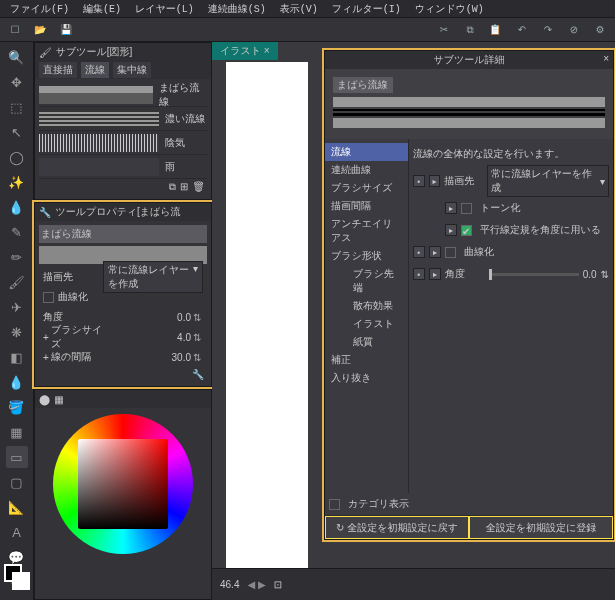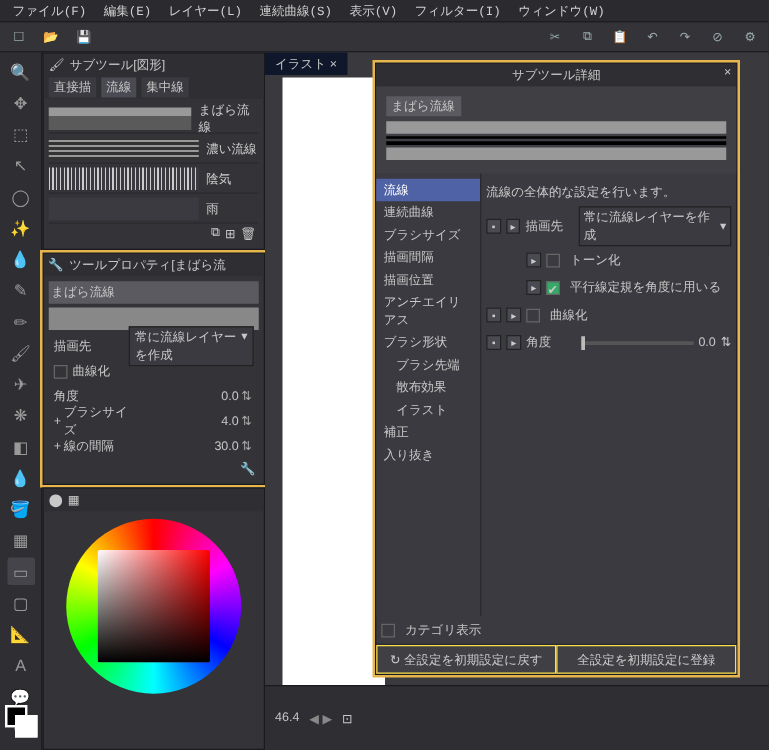--- a/index.html
+++ b/index.html
@@ -27,34 +27,34 @@
 .prop-row .lbl { width: 60px; }
 .prop-row .sel { flex: 1; background: #3a3a40; border: 1px solid #222; padding: 1px 4px; display: flex; justify-content: space-between; }
 .prop-row .val { flex: 1; text-align: right; padding-right: 2px; }
 .prop-row .spin { width: 10px; color: #aaa; }
 .cb { width: 11px; height: 11px; border: 1px solid #666; display: inline-block; margin-right: 4px; }
 .cb.on { background: #3a6; }
 .colorwheel { position: relative; width: 140px; height: 140px; margin: 6px auto; }
 .wheel { width: 140px; height: 140px; border-radius: 50%; background: conic-gradient(red,magenta,blue,cyan,lime,yellow,red); }
 .wheel-inner { position: absolute; top: 25px; left: 25px; width: 90px; height: 90px; background: linear-gradient(to top,#000,transparent),linear-gradient(to right,#fff,red); border-radius: 2px; }
 .canvas-area { flex: 1; position: relative; background: #3a3a3e; }
-.canvas-tab { position: absolute; top: 0; left: 0; padding: 2px 8px; background: #0f172a; font-size: 10px; }
+.canvas-tab { position: absolute; top: 0; left: 0; padding: 2px 8px; background: #0f766e; font-size: 10px; }
 .canvas-white { position: absolute; top: 20px; left: 14px; width: 82px; height: 520px; background: #fff; }
-.canvas-bottom { position: absolute; bottom: 0; left: 0; right: 0; height: 52px; background: #2f2f33; border-top: 1px solid #1a1a1c; display: flex; align-items: center; padding: 0 8px; gap: 8px; font-size: 10px; }
-.detail-panel { position: absolute; top: 50px; left: 300px; width: 290px; height: 490px; background: #3a3a40; border: 1px solid #1a1a1c; display: flex; flex-direction: column; }
+.canvas-bottom { position: absolute; bottom: 0; left: 0; right: 0; height: 32px; background: #2f2f33; border-top: 1px solid #1a1a1c; display: flex; align-items: center; padding: 0 8px; gap: 8px; font-size: 10px; }
+.detail-panel { position: absolute; top: 50px; left: 324px; width: 290px; height: 490px; background: #3a3a40; border: 1px solid #1a1a1c; display: flex; flex-direction: column; }
 .hl-gold-detail { outline: 2px solid #e6b54d; }
 .detail-head { height: 18px; background: #2f2f33; display: flex; align-items: center; justify-content: center; position: relative; font-size: 10px; }
 .detail-head .close { position: absolute; right: 4px; top: 2px; }
 .detail-preview { height: 70px; background: #3f3f44; padding: 8px; }
 .detail-preview .bar { height: 10px; margin-bottom: 2px; }
 .detail-body { flex: 1; display: flex; }
 .detail-cat { width: 84px; background: #3a3a40; border-right: 1px solid #2a2a2e; padding-top: 4px; }
 .detail-cat div { padding: 2px 6px; font-size: 10px; }
 .detail-cat .sel { background: #5062a6; color: #fff; }
-.detail-cat .sub { padding-left: 16px; }
+.detail-cat .sub { padding-left: 28px; }
 .detail-props { flex: 1; padding: 4px; font-size: 10px; }
 .detail-props .row { display: flex; align-items: center; min-height: 22px; gap: 4px; }
 .detail-props .lbl { width: 40px; }
 .detail-foot { height: 24px; display: flex; border-top: 1px solid #2a2a2e; }
 .detail-foot button { flex: 1; background: #3f3f44; border: 1px solid #fde047; color: #ccc; font-size: 10px; }
 .swatches { position: absolute; bottom: 6px; left: 4px; width: 60px; height: 30px; }
 .swatches .sw { width: 18px; height: 18px; border: 2px solid #fff; position: absolute; }
 .slider-track { flex: 1; height: 3px; background: #555; position: relative; }
 .slider-track::after { content: ""; position: absolute; left: 0; top: -4px; width: 3px; height: 11px; background: #bbb; }
 .arrow-btn { width: 12px; height: 12px; background: #4a4a52; border: 1px solid #222; display: inline-flex; align-items: center; justify-content: center; font-size: 8px; color: #ccc; }
@@ -231,26 +231,26 @@
     <div class="bar" style="height:2px;background:#000"></div>
     <div class="bar" style="height:3px;background:#000"></div>
     <div class="bar" style="background:#999"></div>
   </div>
   <div class="detail-body">
     <div class="detail-cat">
       <div class="sel">流線</div>
       <div>連続曲線</div>
       <div>ブラシサイズ</div>
       <div>描画間隔</div>
-      <div>描画位置</div>
       <div>アンチエイリアス</div>
       <div>ブラシ形状</div>
       <div class="sub">ブラシ先端</div>
       <div class="sub">散布効果</div>
       <div class="sub">イラスト</div>
+      <div class="sub">紙質</div>
       <div>補正</div>
       <div>入り抜き</div>
     </div>
     <div class="detail-props">
       <div style="padding:4px 0;color:#ccc">流線の全体的な設定を行います。</div>
       <div class="row">
         <span class="arrow-btn">▪</span>
         <span class="arrow-btn">▸</span>
         <span class="lbl">描画先</span>
         <div class="dropdown">

